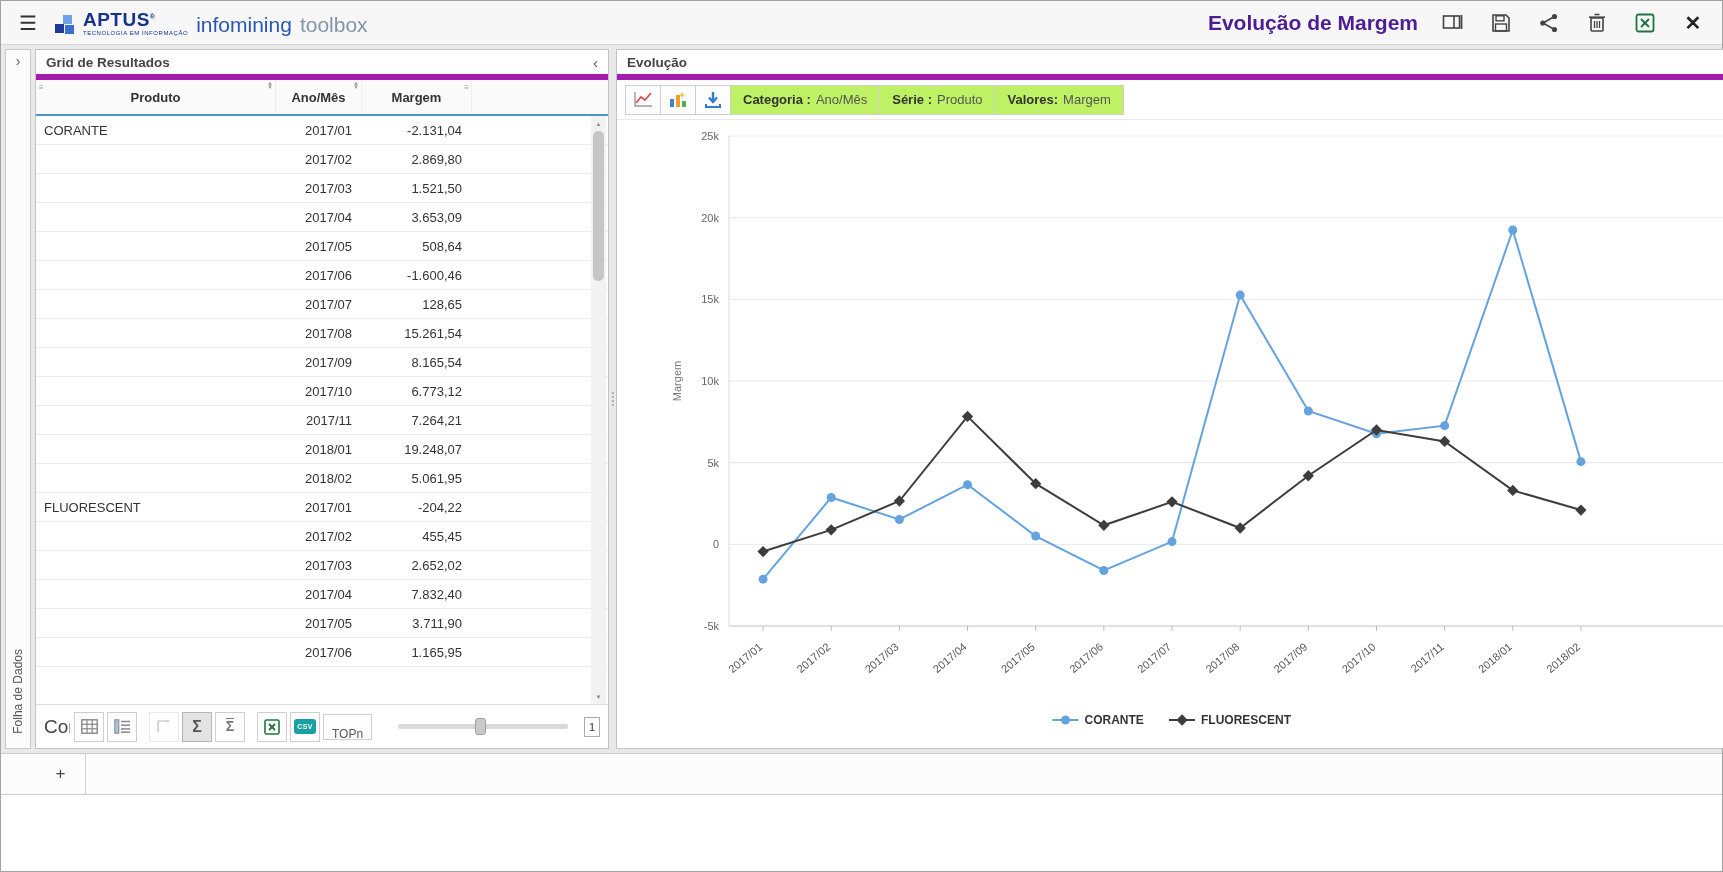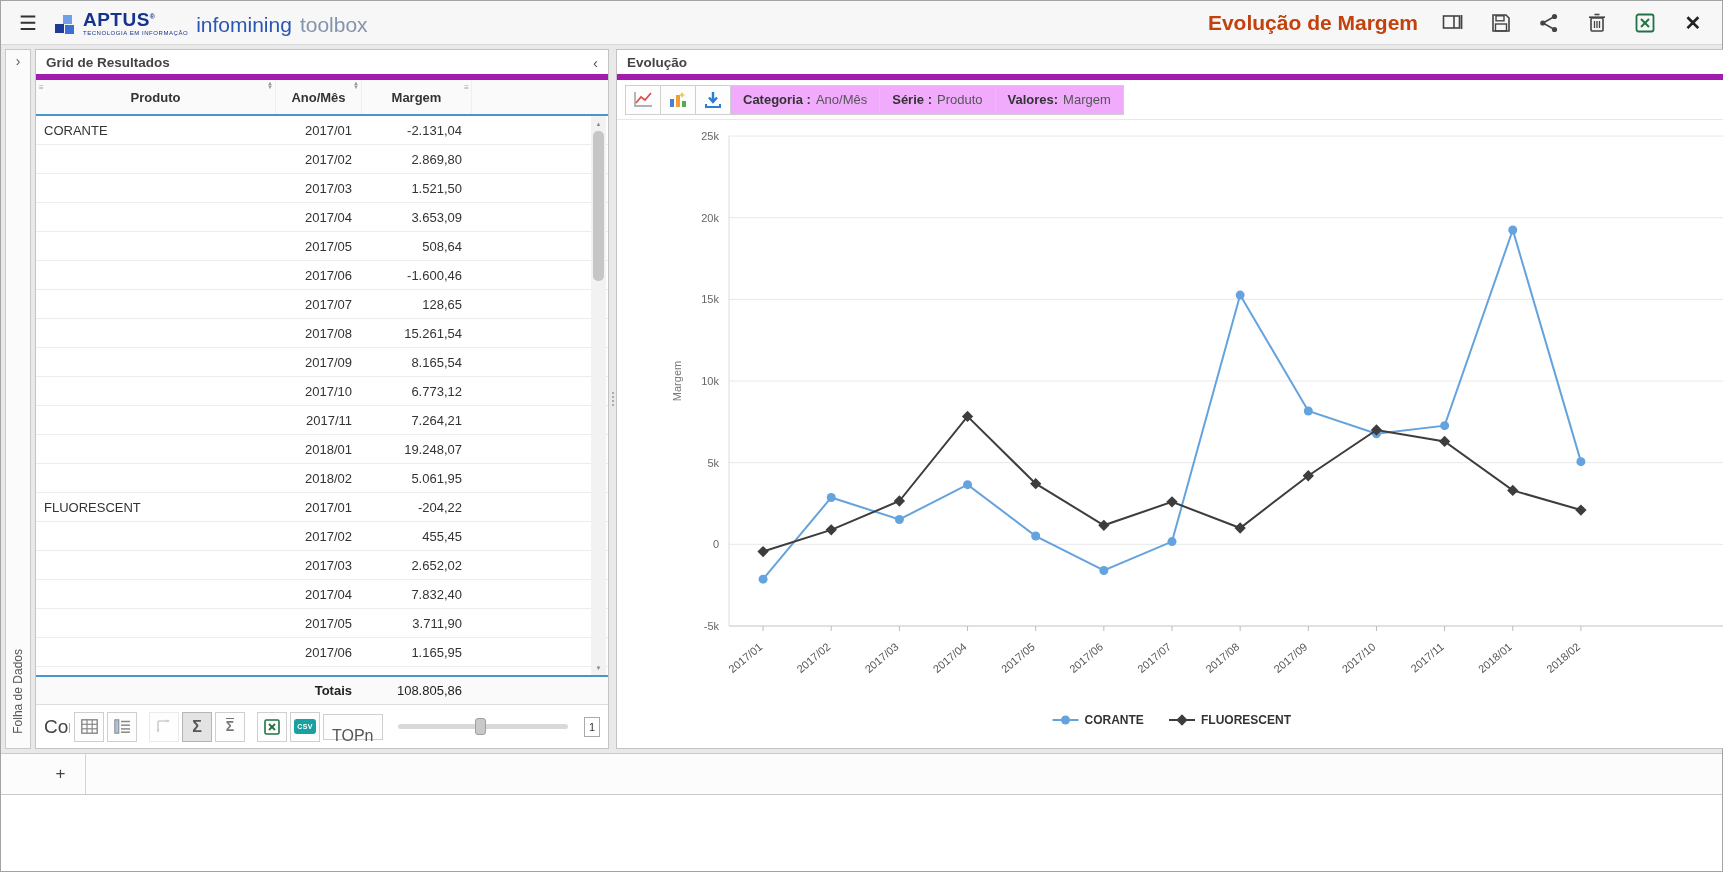--- a/index.html
+++ b/index.html
@@ -15,21 +15,21 @@
   .cube i:nth-child(1){ left:8px; top:1px; background:#6fa0e8; }
   .cube i:nth-child(2){ left:0; top:10px; background:#1c3a96; }
   .cube i:nth-child(3){ left:10px; top:11px; background:#3b6fd4; }
   .aptus-block { display:flex; flex-direction:column; line-height:1; }
   .aptus-text { font-weight:bold; font-size:19px; color:#16338e; letter-spacing:0.5px; }
   .aptus-text sup { font-size:7px; }
   .aptus-sub { font-size:6px; color:#16338e; letter-spacing:0.55px; margin-top:1px; }
   .infomining { font-size:21px; color:#2b56b4; line-height:1; padding-bottom:1px; }
   .toolbox { font-size:21px; color:#8494ad; line-height:1; padding-bottom:1px; }
   .top-spacer { flex:1; }
-  .page-title { font-size:21px; font-weight:bold; color:#c2410c; margin-right:10px; white-space:nowrap; }
+  .page-title { font-size:21px; font-weight:bold; color:#4c1d95; margin-right:10px; white-space:nowrap; }
   .header-icons { display:flex; align-items:center; gap:22px; padding-right:4px; }
   .hicon { background:none; border:none; cursor:pointer; width:26px; height:26px; display:flex; align-items:center; justify-content:center; padding:0; }
   .hicon svg { display:block; }
   .close-x { font-size:20px; font-weight:bold; color:#222; line-height:1; }
 
   
   .main { flex:0 0 704px; background:#e9e9e9; display:flex; padding:4px; }
   .side-strip { flex:0 0 26px; background:#fbfbfb; border:1px solid #c9c9c9; margin-right:4px; display:flex; flex-direction:column; align-items:center; justify-content:space-between; padding:4px 0 14px 0; }
   .expand-btn { background:none; border:none; color:#555; font-size:14px; cursor:pointer; line-height:1; }
   .vtext { writing-mode:vertical-rl; transform:rotate(180deg); font-size:12px; color:#555; }
@@ -64,36 +64,36 @@
   .grid-toolbar { flex:0 0 44px; border-top:1px solid #ddd; display:flex; align-items:center; padding:0 8px; gap:4px; }
   .clip-label { width:26px; overflow:hidden; white-space:nowrap; font-size:19px; color:#444; }
   .gbtn { width:30px; height:30px; border:1px solid #cfcfcf; background:#fdfdfd; display:flex; align-items:center; justify-content:center; cursor:pointer; margin-left:-1px; }
   .gbtn.first { margin-left:0; }
   .gbtn.gap { margin-left:8px; }
   .gbtn.active { background:#e3e3e3; border-color:#b5b5b5; }
   .gbtn.disabled { opacity:0.4; }
   .sigma { font-size:16px; color:#555; font-weight:bold; }
   .sigma-avg { font-size:14px; color:#777; font-weight:bold; border-top:1.5px solid #777; line-height:1.1; }
   .csv-chip { background:#19a0a0; color:#fff; font-size:7px; font-weight:bold; border-radius:3px; padding:4px 3px; letter-spacing:0.4px; }
-  .topn-btn { height:16px; border:1px solid #cfcfcf; background:#fdfdfd; font-size:16px; color:#555; padding:12px 8px; cursor:pointer; margin-left:-1px; }
+  .topn-btn { height:16px; border:1px solid #cfcfcf; background:#fdfdfd; font-size:12px; color:#555; padding:12px 8px; cursor:pointer; margin-left:-1px; }
   .gslider { flex:1; display:flex; align-items:center; margin:0 12px; max-width:170px; margin-left:auto; }
   .slider-track { position:relative; height:5px; background:#d9d9d9; border-radius:3px; width:100%; }
   .slider-thumb { position:absolute; top:-6px; left:45%; width:11px; height:17px; background:#c9c9c9; border:1px solid #9f9f9f; border-radius:3px; cursor:pointer; }
   .page-box { width:16px; height:20px; border:1px solid #aaa; font-size:11px; color:#333; display:flex; align-items:center; justify-content:center; background:#fff; }
 
   
   .splitter { flex:0 0 7px; display:flex; flex-direction:column; align-items:center; justify-content:center; cursor:col-resize; gap:2px; }
   .splitter i { width:2px; height:2px; background:#9a9a9a; border-radius:50%; display:block; }
 
   
   .chart-panel { flex:1; }
   .chart-toolbar { flex:0 0 40px; display:flex; align-items:center; gap:0; padding:0 8px; border-bottom:1px solid #e8e8e8; }
   .cbtn { width:36px; height:30px; border:1px solid #cfcfcf; background:#fdfdfd; display:flex; align-items:center; justify-content:center; cursor:pointer; margin-left:-1px; }
   .cbtn.first { margin-left:0; }
-  .ctext-btn { height:30px; border:1px solid #cfcfcf; background:#f0abfc; font-size:13px; color:#333; padding:0 12px; cursor:pointer; margin-left:-1px; display:flex; align-items:center; gap:5px; white-space:nowrap; }
+  .ctext-btn { height:30px; border:1px solid #cfcfcf; background:#bef264; font-size:13px; color:#333; padding:0 12px; cursor:pointer; margin-left:-1px; display:flex; align-items:center; gap:5px; white-space:nowrap; }
   .ctext-btn b { font-weight:bold; color:#333; }
   .ctext-btn span { color:#555; }
   .chart-canvas { flex:1; position:relative; overflow:hidden;margin-left:48px; }
   .resize-corner { position:absolute; right:2px; bottom:2px; width:10px; height:10px; background:
     linear-gradient(135deg, transparent 50%, #bbb 50%, #bbb 60%, transparent 60%, transparent 75%, #bbb 75%, #bbb 85%, transparent 85%); }
 
   
   .tabbar { flex:0 0 42px; border-top:1px solid #cacaca; border-bottom:1px solid #cacaca; background:#fcfcfc; display:flex; align-items:stretch; padding-left:35px; }
   .tab { display:flex; align-items:center; gap:10px; padding:0 16px; border-left:1px solid #d5d5d5; border-right:1px solid #d5d5d5; font-size:13px; color:#555; background:#fcfcfc; cursor:pointer; }
   .tab-close { width:15px; height:15px; border:1px solid #bbb; border-radius:3px; background:#f4f4f4; color:#888; font-size:11px; line-height:13px; text-align:center; cursor:pointer; }
@@ -341,25 +341,20 @@
           </div>
         <div class="vscroll">
           <div class="sb-btn">▲</div>
           <div class="sb-track">
               <div class="sb-thumb"></div>
             </div>
           <div class="sb-btn">▼</div>
         </div>
       </div>
 
-      <div class="totals">
-        <div class="tot-spacer"></div>
-        <div class="tot-label">Totais</div>
-        <div class="tot-value">108.805,86</div>
-      </div>
 
       <div class="grid-toolbar">
         <div class="clip-label">Cor</div>
         <button class="gbtn first">
           <svg width="17" height="15" viewBox="0 0 17 15">
               <rect x="0.8" y="0.8" width="15.4" height="13.4" fill="none" stroke="#888" stroke-width="1.4"></rect>
               <line x1="0.8" y1="5.3" x2="16.2" y2="5.3" stroke="#888" stroke-width="1.2"></line>
               <line x1="0.8" y1="9.8" x2="16.2" y2="9.8" stroke="#888" stroke-width="1.2"></line>
               <line x1="6" y1="0.8" x2="6" y2="14.2" stroke="#888" stroke-width="1.2"></line>
               <line x1="11.2" y1="0.8" x2="11.2" y2="14.2" stroke="#888" stroke-width="1.2"></line>

